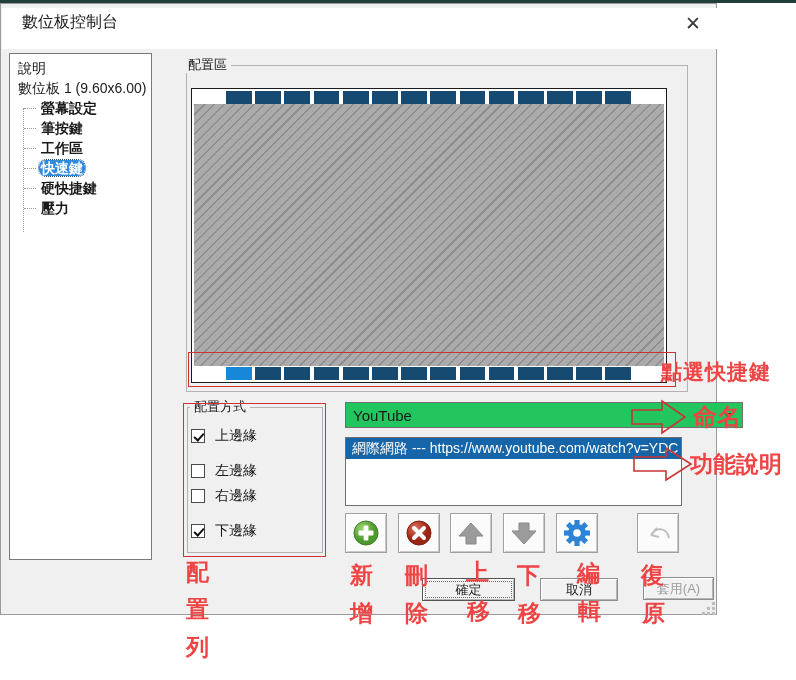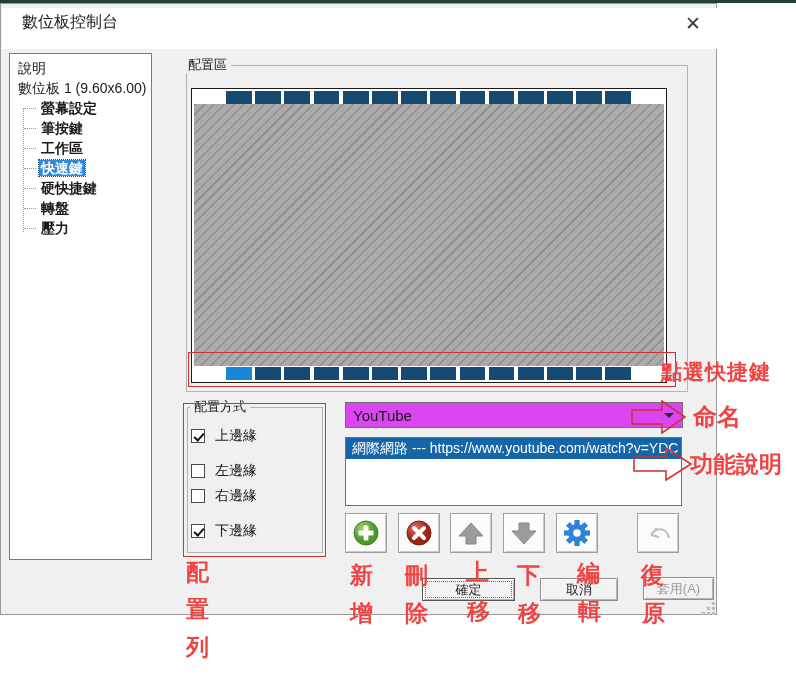--- a/index.html
+++ b/index.html
@@ -15,21 +15,21 @@
   .close-btn{position:absolute;left:678px;top:8px;width:30px;height:30px;display:flex;
              align-items:center;justify-content:center;font-size:19px;color:#3c3c3c;cursor:pointer;}
   
   .tree-panel{position:absolute;left:9px;top:53px;width:143px;height:507px;background:#fff;
               border:1px solid #7a7a7a;box-sizing:border-box;padding-top:4px;overflow:hidden;}
   .tree-item{height:20px;line-height:20px;font-size:14px;white-space:nowrap;padding-left:6px;}
   .tree-item.child{padding-left:14px;font-weight:bold;}
   .stub{display:inline-block;width:12px;height:1px;border-top:1px dotted #9a9a9a;
         vertical-align:middle;margin-right:3px;}
   .tlabel{padding:0 2px;}
-  .tlabel.sel{background:#2f89dc;color:#fff;outline:1px dotted #174f7e;}
+  .tlabel.sel{background:#2f89dc;color:#fff;outline:1px dotted #174f7e;border-radius:7px;}
   .tree-vline{position:absolute;left:13px;top:54px;height:124px;border-left:1px dotted #9a9a9a;}
   
   .groupbox{position:absolute;border:1px solid #b3b3b3;box-sizing:border-box;}
   .group-label{position:absolute;background:#f0f0f0;padding:0 4px;font-size:13px;line-height:16px;}
   
   .preview{position:absolute;left:191px;top:88px;width:476px;height:295px;background:#fff;
            border:1px solid #1b1b1b;box-sizing:border-box;}
   .hatch{position:absolute;left:2px;top:15px;width:470px;height:262px;
          background:repeating-linear-gradient(135deg,#8f8f8f 0 1.5px,#ababab 1.5px 7px);}
   .keys-row{position:absolute;left:34px;display:flex;gap:3.4px;}
@@ -44,21 +44,21 @@
   .rlabel.small{font-size:21px;letter-spacing:1px;}
   .red-arrow{position:absolute;z-index:30;}
   
   .config-area{position:absolute;left:183px;top:403px;width:143px;height:154px;z-index:21;}
   .cbrow{position:absolute;left:8px;display:flex;align-items:center;gap:10px;font-size:14px;}
   .cbox{width:14px;height:14px;background:#fff;border:1px solid #4a4a4a;box-sizing:border-box;
         position:relative;}
   .cbox.checked::after{content:"";position:absolute;left:2px;top:3px;width:8px;height:4px;
         border-left:2.5px solid #101010;border-bottom:2.5px solid #101010;transform:rotate(-48deg);}
   
-  .combo{position:absolute;left:345px;top:402px;width:338px;height:26px;background:#d946ef;
+  .combo{position:absolute;left:345px;top:402px;width:398px;height:26px;background:#22c55e;
          border:1px solid #707070;box-sizing:border-box;}
   .combo-text{position:absolute;left:7px;top:4px;font-size:15px;}
   .combo-btn{position:absolute;right:0;top:0;width:26px;height:100%;display:flex;
              align-items:center;justify-content:center;}
   .caret{width:0;height:0;border-left:5px solid transparent;border-right:5px solid transparent;
          border-top:5px solid #2b2b2b;}
   .listbox{position:absolute;left:345px;top:437px;width:337px;height:69px;background:#fff;
            border:1px solid #707070;box-sizing:border-box;overflow:hidden;}
   .listrow{height:21px;line-height:21px;background:#1565a8;color:#fff;font-size:14px;
            padding-left:6px;white-space:nowrap;overflow:hidden;}
@@ -92,21 +92,20 @@
 
   <div class="tree-panel" id="treePanel">
     <div class="tree-vline"></div>
   <div class="tree-item"><span class="tlabel">說明</span></div>
       <div class="tree-item"><span class="tlabel">數位板 1 (9.60x6.00)</span></div>
       <div class="tree-item child"><span class="stub"></span><span class="tlabel">螢幕設定</span></div>
       <div class="tree-item child"><span class="stub"></span><span class="tlabel">筆按鍵</span></div>
       <div class="tree-item child"><span class="stub"></span><span class="tlabel">工作區</span></div>
       <div class="tree-item child"><span class="stub"></span><span class="tlabel sel">快速鍵</span></div>
       <div class="tree-item child"><span class="stub"></span><span class="tlabel">硬快捷鍵</span></div>
-      <div class="tree-item child"><span class="stub"></span><span class="tlabel">轉盤</span></div>
       <div class="tree-item child"><span class="stub"></span><span class="tlabel">壓力</span></div>
     </div>
 
   <div class="groupbox" style="left:186px;top:65px;width:502px;height:327px;"></div>
   <span class="group-label" style="left:184px;top:57px;">配置區</span>
 
   <div class="preview">
     <div class="keys-row top" id="topKeys">
         <div class="key"></div>
         <div class="key"></div>

